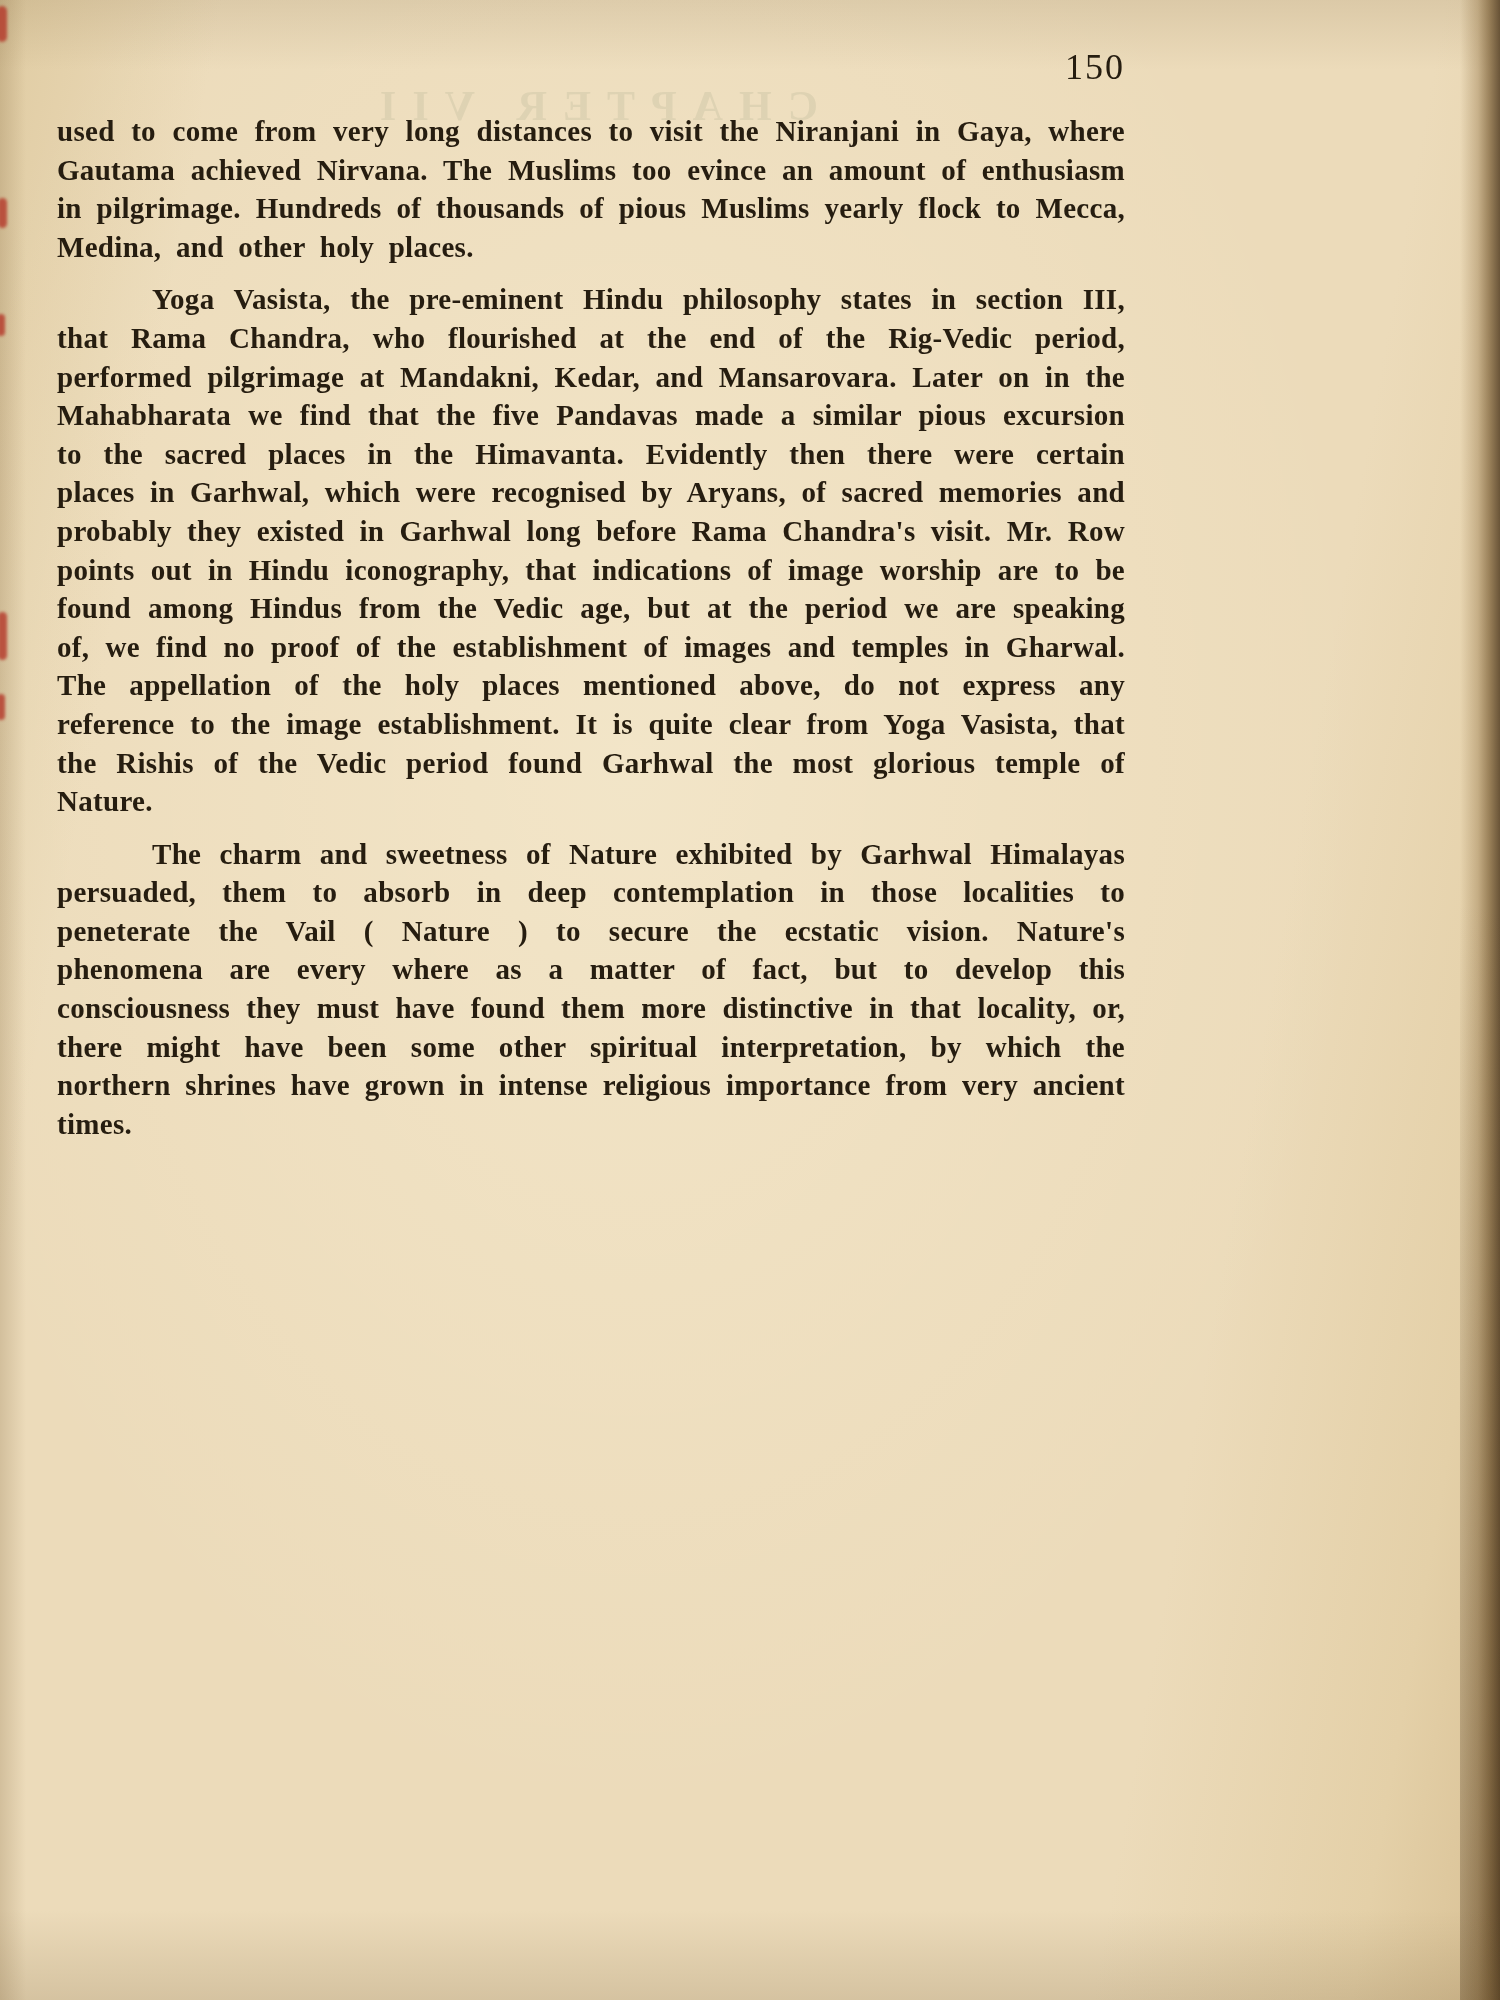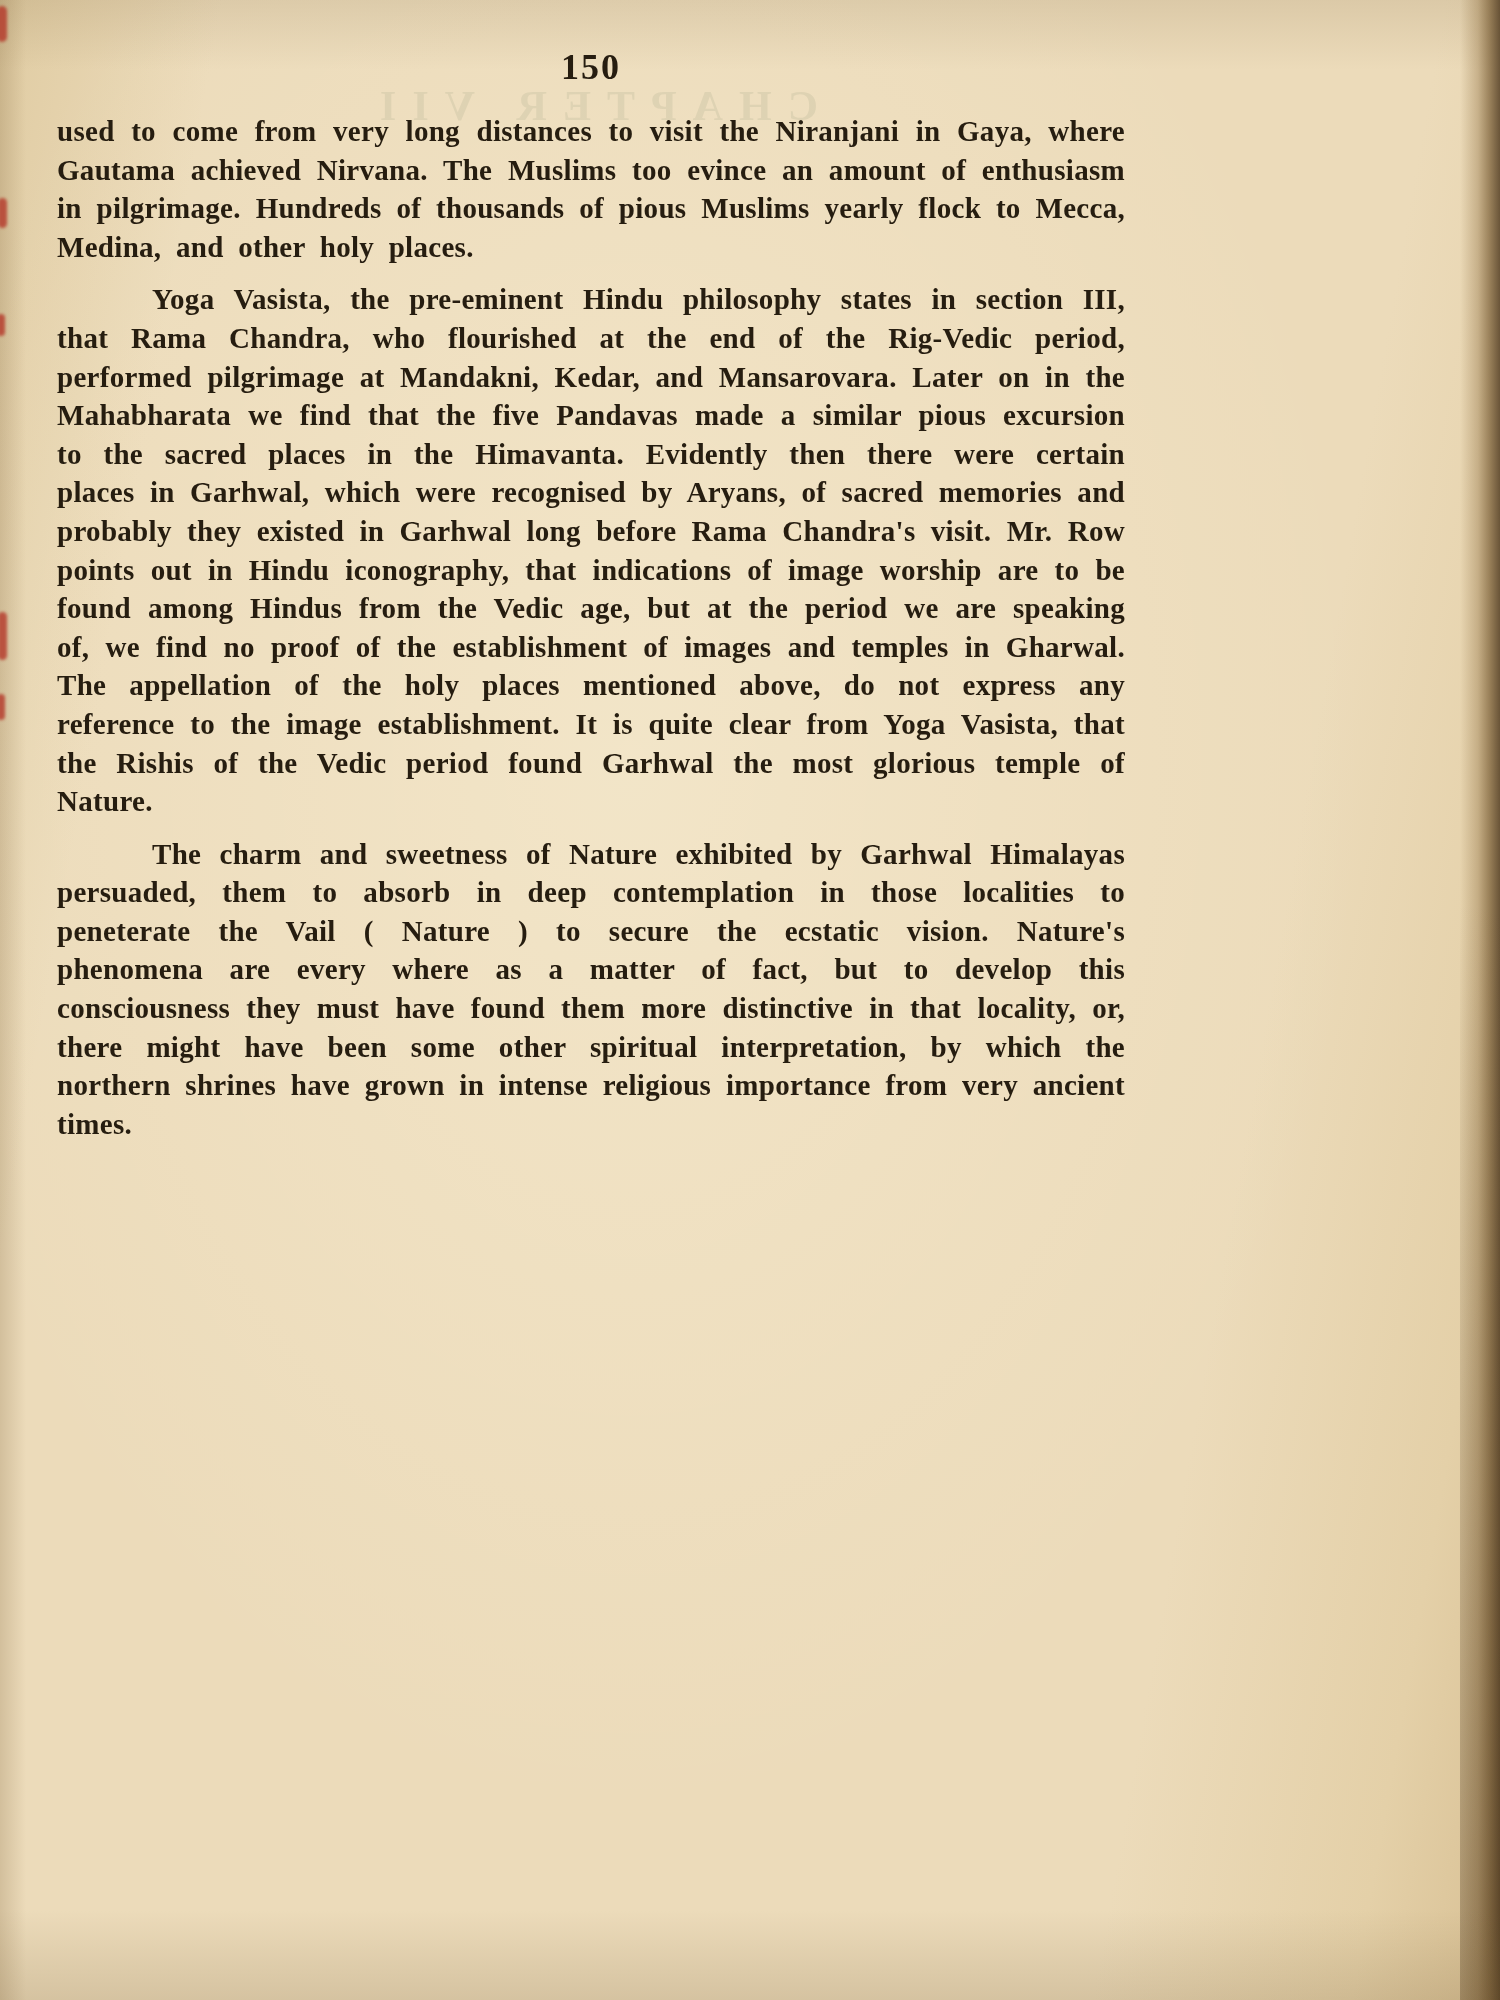--- a/index.html
+++ b/index.html
@@ -31,22 +31,22 @@
     background:linear-gradient(to bottom, rgba(120,95,55,.14), rgba(120,95,55,0));
     pointer-events:none;
   }
   .page::after{
     content:"";position:absolute;left:0;bottom:0;right:0;height:90px;
     background:linear-gradient(to top, rgba(110,85,45,.18), rgba(110,85,45,0));
     pointer-events:none;
   }
   .pageno{
     position:absolute;top:46px;left:57px;width:1068px;
-    text-align:center;
-    font-size:36px;font-weight:700;
+    text-align:right;
+    font-size:36px;font-weight:400;
     letter-spacing:2px;
     color:var(--ink);
   }
   .ghost{
     position:absolute;top:82px;left:57px;width:1068px;
     text-align:center;
     font-size:42px;font-weight:700;letter-spacing:16px;
     color:var(--ghost);
     opacity:.13;
     transform:scaleX(-1);

